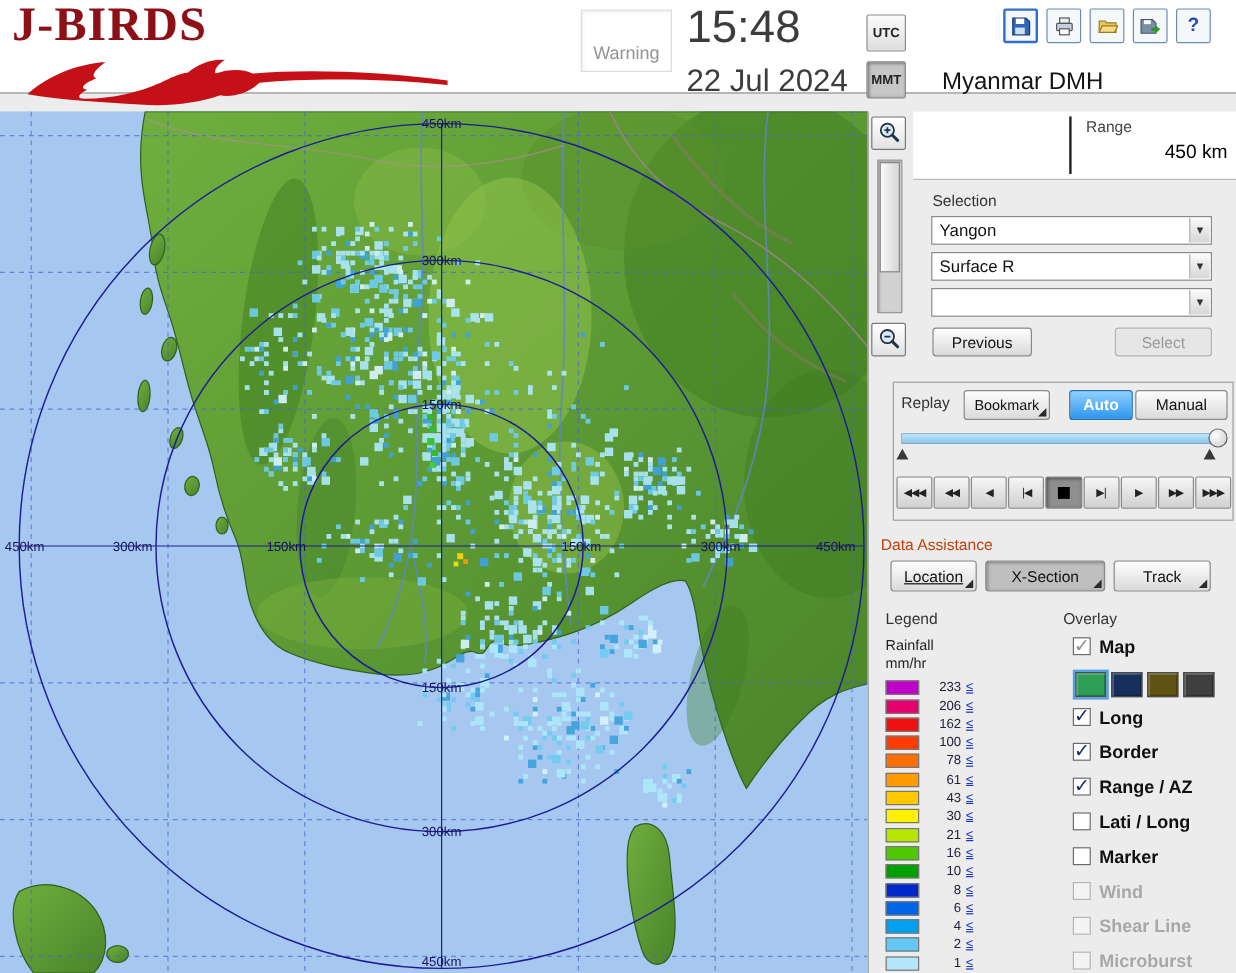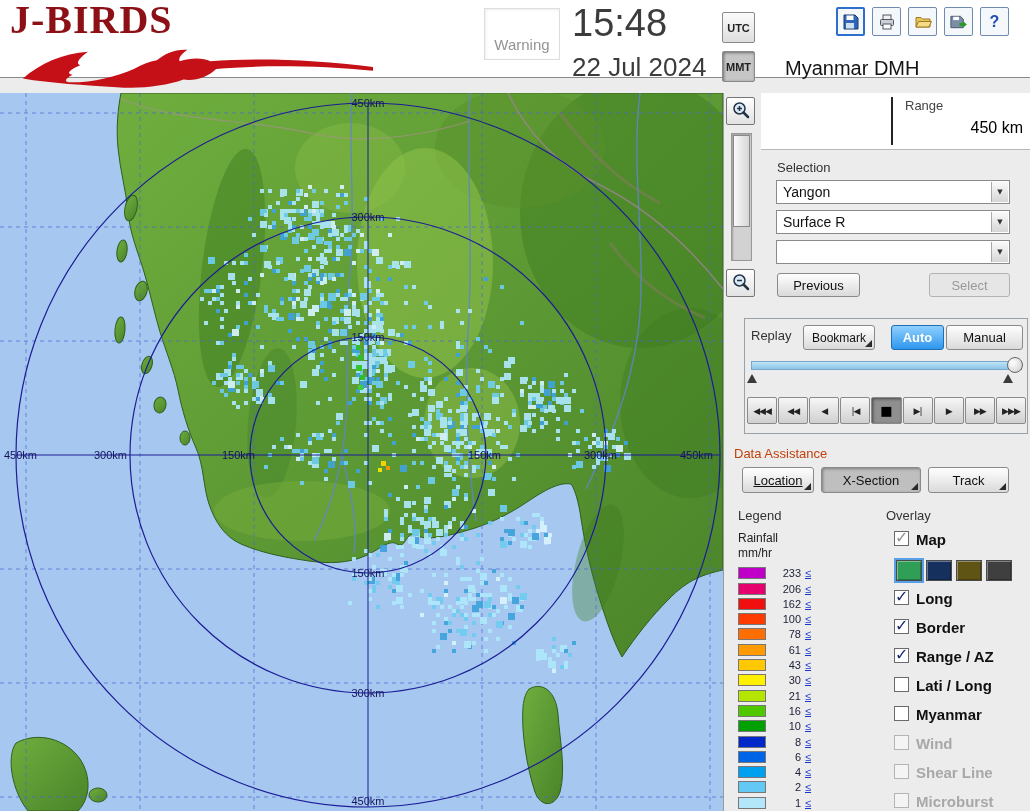--- a/index.html
+++ b/index.html
@@ -1651,21 +1651,21 @@
           <div class="orow">
             <span class="cb checked"></span>
             <span class="olbl">Range / AZ</span>
           </div>
           <div class="orow">
             <span class="cb"></span>
             <span class="olbl">Lati / Long</span>
           </div>
           <div class="orow">
             <span class="cb"></span>
-            <span class="olbl">Myanmar</span>
+            <span class="olbl">Marker</span>
           </div>
           <div class="orow disabled">
             <span class="cb cbdis"></span>
             <span class="olbl">Wind</span>
           </div>
           <div class="orow disabled">
             <span class="cb cbdis"></span>
             <span class="olbl">Shear Line</span>
           </div>
           <div class="orow disabled">

